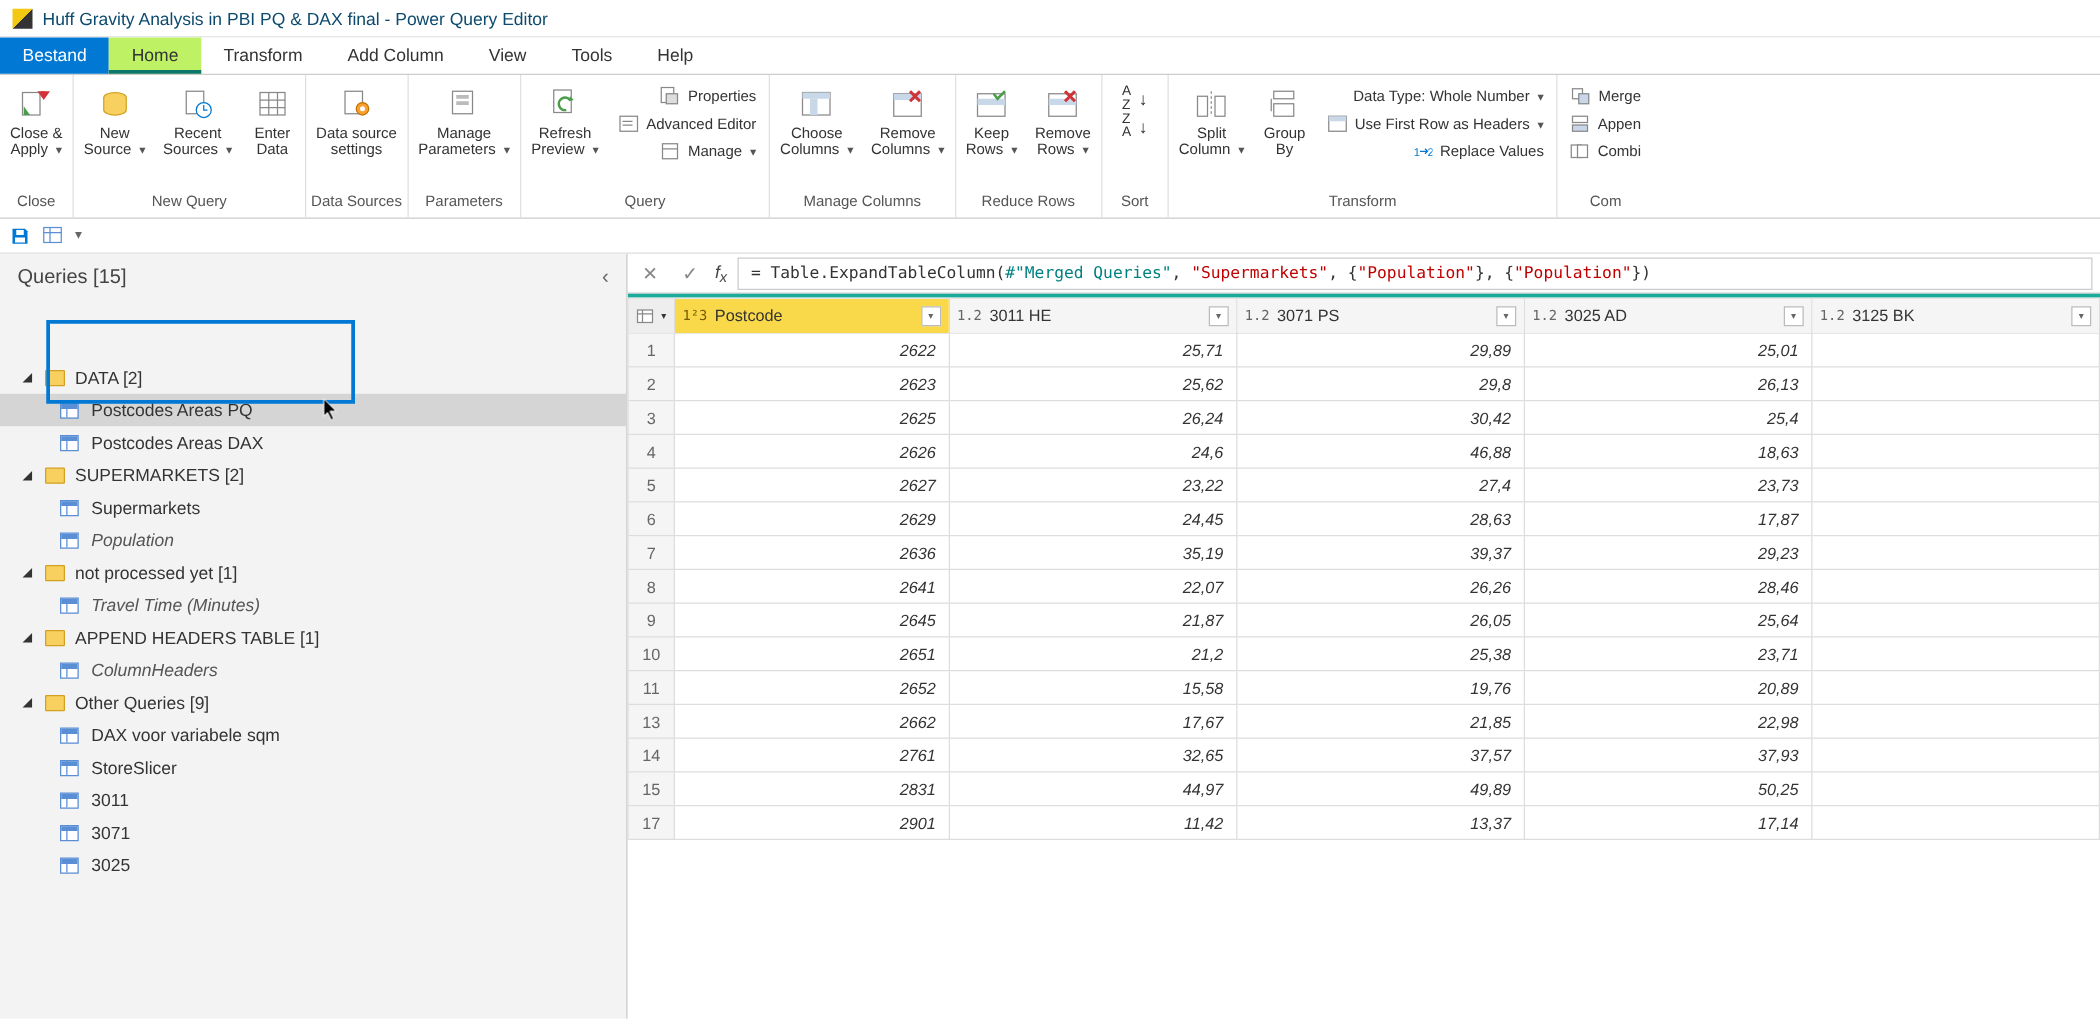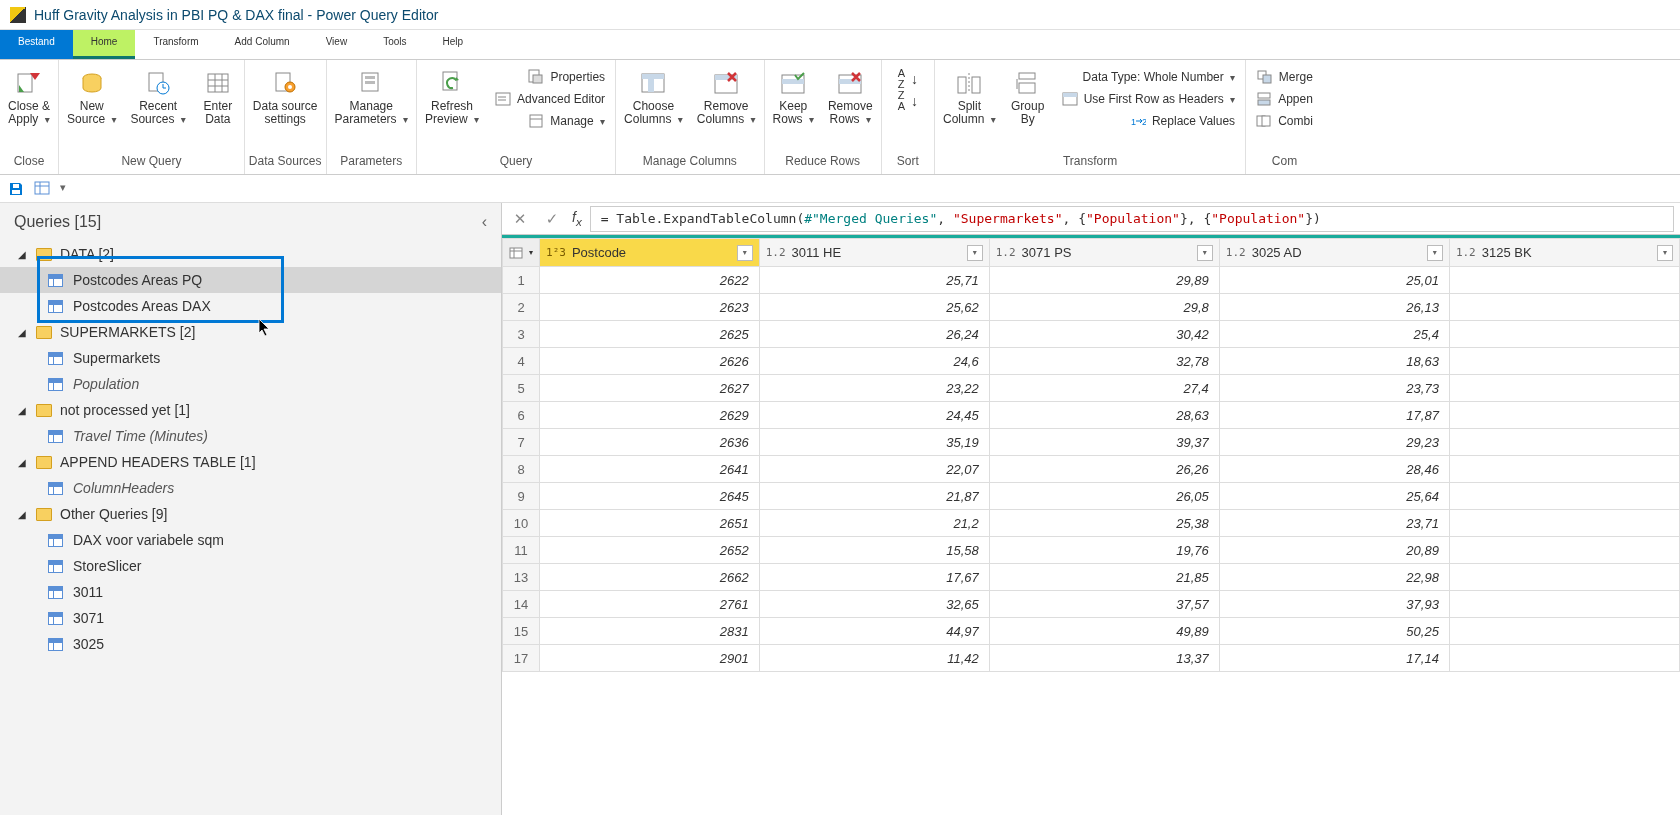--- a/index.html
+++ b/index.html
@@ -3,21 +3,21 @@
 <meta charset="utf-8">
 <style>
 * { margin:0; padding:0; box-sizing:border-box; }
 body { font-family:"Segoe UI", Tahoma, sans-serif; font-size:13px; color:#333; background:#fff; overflow:hidden; }
 
 .titlebar { display:flex; align-items:center; height:30px; padding:0 10px; gap:8px; border-bottom:1px solid #e0e0e0; }
 .titlebar .logo { width:16px; height:16px; background:linear-gradient(135deg,#f2c811 50%,#333 50%); }
 .titlebar-title { font-size:14px; color:#0c4a6e; }
 
 .tabs { display:flex; height:30px; border-bottom:1px solid #ccc; background:#fff; }
-.tab { padding:6px 18px; cursor:pointer; font-size:10px; }
+.tab { padding:6px 18px; cursor:pointer; font-size:14px; }
 .tab.active-file { background:#0078d4; color:#fff; }
 .tab.active { border-bottom:3px solid #0f766e; background:#bef264; }
 
 .ribbon { display:flex; height:115px; border-bottom:1px solid #ccc; }
 .ribbon-group { display:flex; flex-direction:column; border-right:1px solid #e0e0e0; padding:4px 2px; }
 .ribbon-buttons { display:flex; align-items:flex-start; flex:1; gap:2px; }
 .ribbon-label { text-align:center; font-size:12px; color:#555; padding:2px 0; }
 
 .rbtn { display:flex; flex-direction:column; align-items:center; justify-content:flex-start; padding:4px 6px; cursor:pointer; min-width:48px; }
 .rbtn .ic { width:32px; height:30px; display:flex; align-items:center; justify-content:center; margin-bottom:2px; }
@@ -384,21 +384,21 @@
   <div class="ic"><svg width="16" height="14">
         <rect x="1" y="1" width="14" height="12" fill="#fff" stroke="#5a8fd6"></rect>
         <line x1="1" y1="5" x2="15" y2="5" stroke="#5a8fd6"></line>
         <line x1="6" y1="1" x2="6" y2="13" stroke="#5a8fd6"></line>
       </svg></div>
   <div class="ic" style="font-size:11px;color:#666;">▾</div>
 </div>
 
 <div class="body">
 
-  <div class="sidebar" style="position:relative;">
+  <div class="sidebar" style="position:relative;gap:48px;">
     <div class="sidebar-header">
       <span>Queries [15]</span>
       <span class="collapse">‹</span>
     </div>
     <div class="tree" id="tree">
         <div class="tree-group-title">
           <span class="caret">◢</span>
           <span class="folder"></span>
           <span>DATA [2]</span>
         </div>
@@ -550,21 +550,21 @@
               <td class="val">2625</td>
               <td class="val">26,24</td>
               <td class="val">30,42</td>
               <td class="val">25,4</td>
               <td class="val"></td>
             </tr>
             <tr>
               <td class="rownum">4</td>
               <td class="val">2626</td>
               <td class="val">24,6</td>
-              <td class="val">32,78</td>
+              <td class="val">46,88</td>
               <td class="val">18,63</td>
               <td class="val"></td>
             </tr>
             <tr>
               <td class="rownum">5</td>
               <td class="val">2627</td>
               <td class="val">23,22</td>
               <td class="val">27,4</td>
               <td class="val">23,73</td>
               <td class="val"></td>

